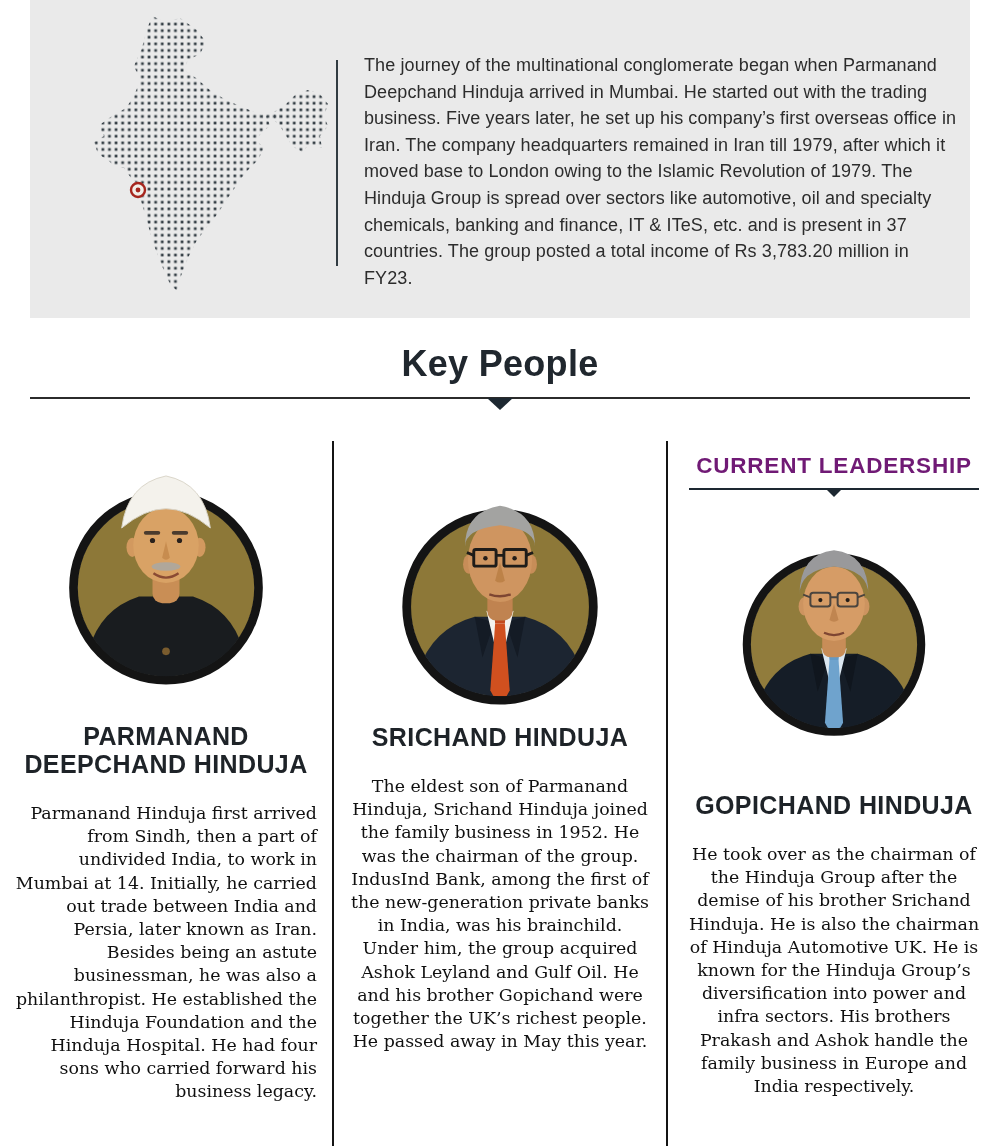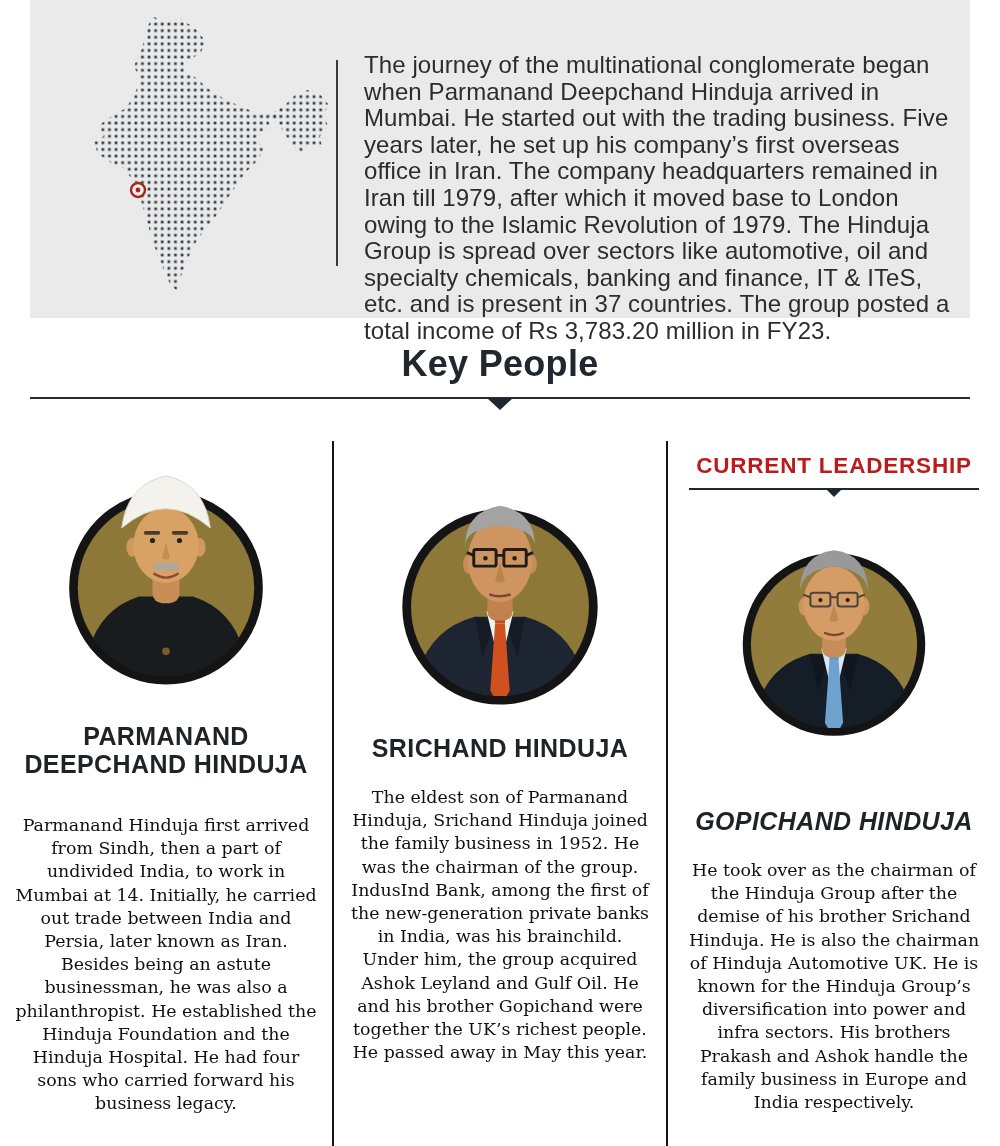--- a/index.html
+++ b/index.html
@@ -13,21 +13,21 @@
   
   .hero{
     margin:0 30px;height:318px;background:#eaeaea;
     display:flex;align-items:flex-start;
   }
   .map-wrap{width:302px;flex:0 0 302px;margin:8px 0 0 4px;}
   .map-wrap svg{display:block;}
   .vline{width:2px;height:206px;background:#323c42;margin-top:60px;flex:0 0 2px;}
   .intro{
     margin:52px 8px 0 26px;width:614px;
-    font-size:24px;line-height:26.6px;color:#2c2c2c;letter-spacing:0.1px;
+    font-size:18px;line-height:26.6px;color:#2c2c2c;letter-spacing:0.1px;
   }
 
   
   .kp-title{
     margin:25px 0 12px;text-align:center;
     font-size:36px;font-weight:bold;color:#20272e;letter-spacing:0.3px;
   }
   .rule{position:relative;margin:12px 30px 0;border-top:2.5px solid #2b2b2b;height:0;}
   .rule .tri{
     position:absolute;left:50%;top:-1px;transform:translateX(-50%);
@@ -42,38 +42,38 @@
 
   .portrait{display:flex;justify-content:center;}
   .c1 .portrait{margin-top:6px;}
   .c2 .portrait{margin-top:24px;}
   .c3 .portrait{margin-top:22px;}
 
   .pname{
     margin:34px 10px 0;font-size:25px;line-height:28px;font-weight:bold;
     letter-spacing:0.4px;color:#1e2328;white-space:pre-line;
   }
-  .c2 .pname{margin-top:26px;}
-  .c3 .pname{margin-top:68px;font-style:italic;}
+  .c2 .pname{margin-top:15px;}
+  .c3 .pname{margin-top:52px;}
   .meta{margin:7px 0 0;font-size:18.5px;color:#333;}
   .bullet{
     display:inline-block;width:7px;height:7px;background:#ad4136;
     margin:0 7px 3px;vertical-align:middle;
   }
   .bio{
     margin:24px auto 0;width:302px;
     font-family:"DejaVu Serif",serif;font-size:17.4px;line-height:23.2px;color:#101010;
   }
-  .c1 .bio{margin-top:36px;}
+  .c1 .bio{margin-top:24px;text-align:right;}
 
   
   .leadhead{
     position:relative;margin:12px auto 0;width:290px;padding-bottom:9px;
     border-bottom:2.5px solid #1d2831;
-    font-size:22.5px;font-weight:bold;letter-spacing:0.8px;color:#b91c1c;
+    font-size:22.5px;font-weight:bold;letter-spacing:0.8px;color:#701a75;
   }
   .leadhead .tri-sm{
     position:absolute;left:50%;top:100%;transform:translateX(-50%);
     width:0;height:0;border-left:9px solid transparent;border-right:9px solid transparent;
     border-top:9px solid #1d2831;
   }
 </style>
 </head>
 <body>
 

